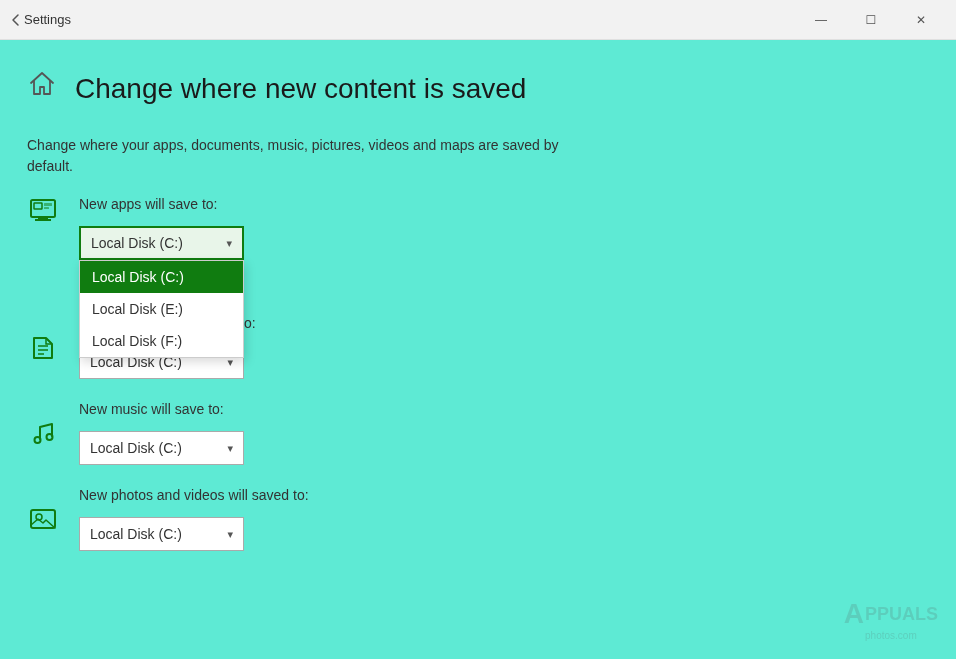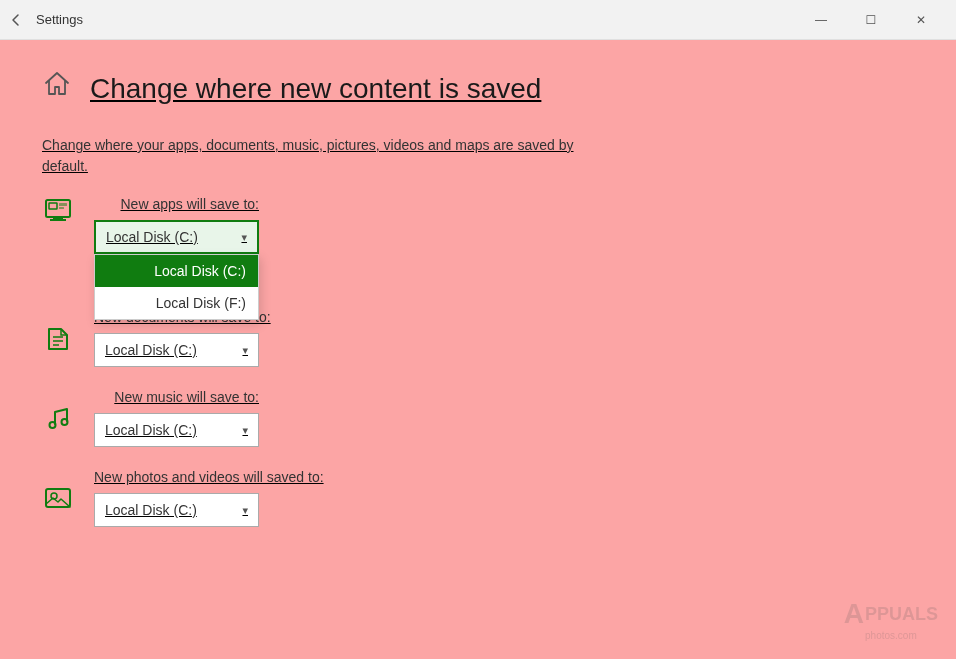--- a/index.html
+++ b/index.html
@@ -18,21 +18,21 @@
       align-items: center;
       justify-content: space-between;
       background: #f2f2f2;
       height: 40px;
       padding: 0 12px 0 8px;
       border-bottom: 1px solid #e0e0e0;
     }
     .title-bar-left {
       display: flex;
       align-items: center;
-      gap: 12px;
+      gap: 0;
     }
     .title-bar-back {
       font-size: 16px;
       color: #555;
       cursor: pointer;
       display: flex;
       align-items: center;
     }
     .title-bar-title {
       font-size: 13px;
@@ -50,25 +50,24 @@
       justify-content: center;
       background: transparent;
       border: none;
       cursor: pointer;
       font-size: 12px;
       color: #555;
     }
 
     
     .content {
-      padding: 30px 40px 20px 42px;
-      background: #fca5a5;
+      padding: 30px 40px 20px 27px;
+      background: #5eead4;
       height: calc(659px - 40px);
       position: relative;
-      text-decoration: underline;
     }
 
     
     .page-header {
       display: flex;
       align-items: center;
       gap: 18px;
       margin-bottom: 28px;
     }
     .home-icon {
@@ -101,22 +100,21 @@
       font-size: 22px;
       color: #107c10;
       width: 32px;
       display: flex;
       align-items: center;
       justify-content: center;
     }
     .section-content {
       display: flex;
       flex-direction: column;
-      gap: 8px;
-      text-align: right;
+      gap: 14px;
     }
     .section-label {
       font-size: 14px;
       color: #333;
     }
 
     
     .dropdown {
       display: flex;
       align-items: center;
@@ -227,20 +225,21 @@
     <div class="section-content">
       <span class="section-label">New apps will save to:</span>
       <div class="dropdown-open-container">
         <div class="dropdown dropdown-highlighted">
           <span>Local Disk (C:)</span>
           <span class="dropdown-arrow">▾</span>
         </div>
 
         <div class="dropdown-popup">
           <div class="dropdown-popup-item selected">Local Disk (C:)</div>
+          <div class="dropdown-popup-item">Local Disk (E:)</div>
           <div class="dropdown-popup-item">Local Disk (F:)</div>
         </div>
       </div>
     </div>
   </div>
 
   <div class="section-row" style="margin-top: 55px;">
     <div class="section-icon">
       <svg width="28" height="28" viewBox="0 0 28 28" fill="none">
         <path d="M5 5h12l6 6v14H5V5z" stroke="#107c10" stroke-width="2" fill="none" stroke-linejoin="round"></path>

